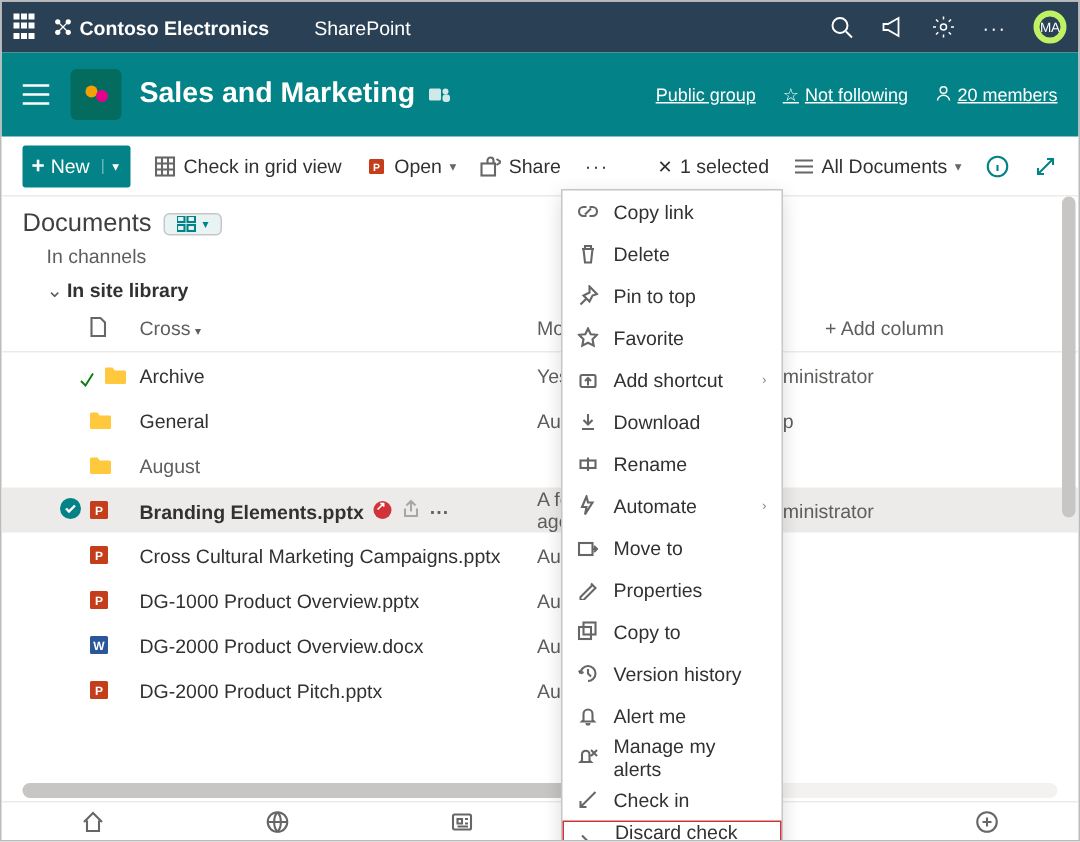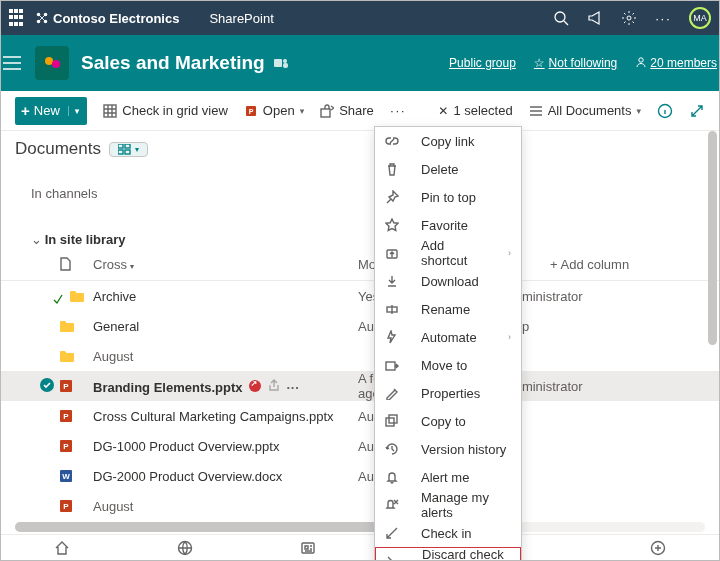--- a/index.html
+++ b/index.html
@@ -6,44 +6,44 @@
   body { font-family: "Segoe UI", Arial, sans-serif; font-size: 13px; color: #323130; background: #fff; width: 720px; height: 561px; overflow: hidden; position: relative; border:1px solid #bbb; }
   
   .suite-bar { background: #2a4055; color: #fff; height: 34px; display: flex; align-items: center; padding: 0 8px; }
   .waffle { width: 18px; height: 18px; margin-right: 8px; display:flex; flex-wrap:wrap; gap:1px;}
   .waffle span{width:4px;height:4px;background:#fff;}
   .brand-logo { width:14px;height:14px;margin-right:4px;display:inline-block;}
   .brand { font-size: 13px; font-weight:600;}
   .app { margin-left: 30px; font-size: 13px; }
   .sb-right { margin-left: auto; display: flex; align-items: center; gap: 18px; }
   .sb-icon { width:16px;height:16px; fill:#fff; }
-  .avatar { width:22px;height:22px;border-radius:50%;border:2px solid #bef264;font-size:9px;display:flex;align-items:center;justify-content:center;}
-  
-  .site-header { background:#038387; color:#fff; height:56px; display:flex; align-items:center; padding:0 2px;text-align:center; }
+  .avatar { width:22px;height:22px;border-radius:50%;border:4px solid #bef264;font-size:9px;display:flex;align-items:center;justify-content:center;}
+  
+  .site-header { background:#038387; color:#fff; height:56px; display:flex; align-items:center; padding:0 14px;text-align:center; }
   .hamburger { margin-right:14px; }
   .site-logo { width:34px;height:34px;background:#036c5f;border-radius:4px;display:flex;align-items:center;justify-content:center;margin-right:12px;}
   .site-title { font-size:19px; font-weight:600; }
   .teams-icon { margin-left:8px; opacity:.9;}
   .sh-right { margin-left:auto; display:flex; align-items:center; gap:18px; font-size:12px;text-decoration:underline;}
   .star { margin-right:4px;}
   
   .command-bar { height:40px; display:flex; align-items:center; padding:0 14px; border-bottom:1px solid #edebe9; gap:16px;}
   .btn-new { background:#038387; color:#fff; border:none; height:28px; padding:0 8px 0 6px; border-radius:2px; display:flex;align-items:center;gap:4px;font-size:13px;}
   .btn-new .chev { border-left:1px solid rgba(255,255,255,.4); padding-left:6px; margin-left:4px; font-size:9px;}
   .cmd { display:flex; align-items:center; gap:5px; color:#323130; font-size:13px; cursor:pointer;}
   .cmd svg{width:14px;height:14px;}
   .cmd .chev{font-size:9px;color:#666;}
   .cb-right{margin-left:auto; display:flex;align-items:center;gap:16px;}
   .xsel{color:#323130;}
   
   .lib-head { display:flex; align-items:center; padding:8px 14px 0 14px; gap:8px;}
   .lib-title { font-size:17px; color:#404040;}
   .view-pill { border:1px solid #c8c6c4; border-radius:4px; padding:1px 8px; display:flex;align-items:center;gap:4px; background:#e8f4f4;}
   
-  .sec-row { padding:4px 14px 4px 30px; font-size:13px; color:#605e5c;margin-top:23px;}
+  .sec-row { padding:4px 14px 4px 30px; font-size:13px; color:#605e5c;}
   .sec-row.trunc{color:#605e5c;}
   .sec-row .chev{display:inline-block;width:10px;}
   
   .col-head { display:flex; padding:6px 0 6px 38px; color:#605e5c; font-size:13px; border-bottom:1px solid #edebe9;}
   .c-sel{width:20px;}
   .c-icon{width:34px;}
   .c-name{width:265px;}
   .c-mod{width:92px;}
   .c-by{width:100px;}
   .c-add{flex:1; color:#605e5c;}
@@ -57,21 +57,21 @@
   .pptx-i{width:14px;height:14px;}
   .docx-i{width:14px;height:14px;}
   .row .c-mod{color:#605e5c; font-weight:normal;}
   .row .c-by{color:#605e5c;font-weight:normal;}
   .red-dot{width:12px;height:12px;background:#d13438;border-radius:50%;display:inline-block;margin:0 6px;position:relative;}
   .red-dot::after{content:"↗";color:#fff;font-size:8px;position:absolute;left:2px;top:-1px;}
   .share-i{opacity:.5;margin-right:6px;}
   .row-more{color:#605e5c;}
   
   .context-menu{position:absolute; left:373px; top:125px; width:148px; background:#fff; border:1px solid #c8c6c4; box-shadow:0 4px 12px rgba(0,0,0,.15); z-index:50;}
-  .cm-item{height:28px;display:flex;align-items:center;padding:0 10px;gap:22px;font-size:13px;color:#323130;cursor:pointer;}
+  .cm-item{height:28px;display:flex;align-items:center;padding:0 10px;gap:10px;font-size:13px;color:#323130;cursor:pointer;}
   .cm-item svg{width:14px;height:14px;flex-shrink:0;}
   .cm-item .arrow{margin-left:auto;font-size:9px;color:#888;}
   .cm-item.hl{border:1.5px solid #d13438;height:30px;}
   
   .scrollbar-h{position:absolute;left:14px;right:14px;bottom:28px;height:10px;background:#f3f2f1;border-radius:8px;}
   .scrollbar-h .thumb{position:absolute;left:0;width:55%;height:100%;background:#c8c6c4;border-radius:8px;}
   .scrollbar-v{position:absolute;right:2px;top:130px;bottom:40px;width:9px;}
   .scrollbar-v .thumb{position:absolute;top:0;height:55%;width:100%;background:#c8c6c4;border-radius:8px;}
   
   .footer{position:absolute;left:0;right:0;bottom:0;height:26px;border-top:1px solid #edebe9;display:flex;align-items:center;justify-content:space-around;color:#888;}
@@ -322,20 +322,21 @@
       <div class="c-by"></div>
     </div>
     <div class="row">
       <div class="c-sel"><span class="sel-circle"></span></div>
       <div class="c-icon">
         <svg class="pptx-i" viewBox="0 0 14 14">
           <rect x="1" y="1" width="12" height="12" rx="1" fill="#c43e1c"></rect>
           <text x="7" y="10" text-anchor="middle" font-size="8" fill="#fff" font-weight="bold">P</text>
         </svg>
       </div>
+      <div class="c-name"><span>DG-2000 Product Pitch.pptx</span></div>
       <div class="c-mod">August</div>
       <div class="c-by"></div>
     </div>
   </div>
 
 <div class="context-menu" id="ctx">
     <div class="cm-item">
       <svg viewBox="0 0 14 14" class="ico">
         <path d="M5 9l4-4M6 4h-2a3 3 0 000 6h2M8 10h2a3 3 0 000-6h-2"></path>
       </svg>

